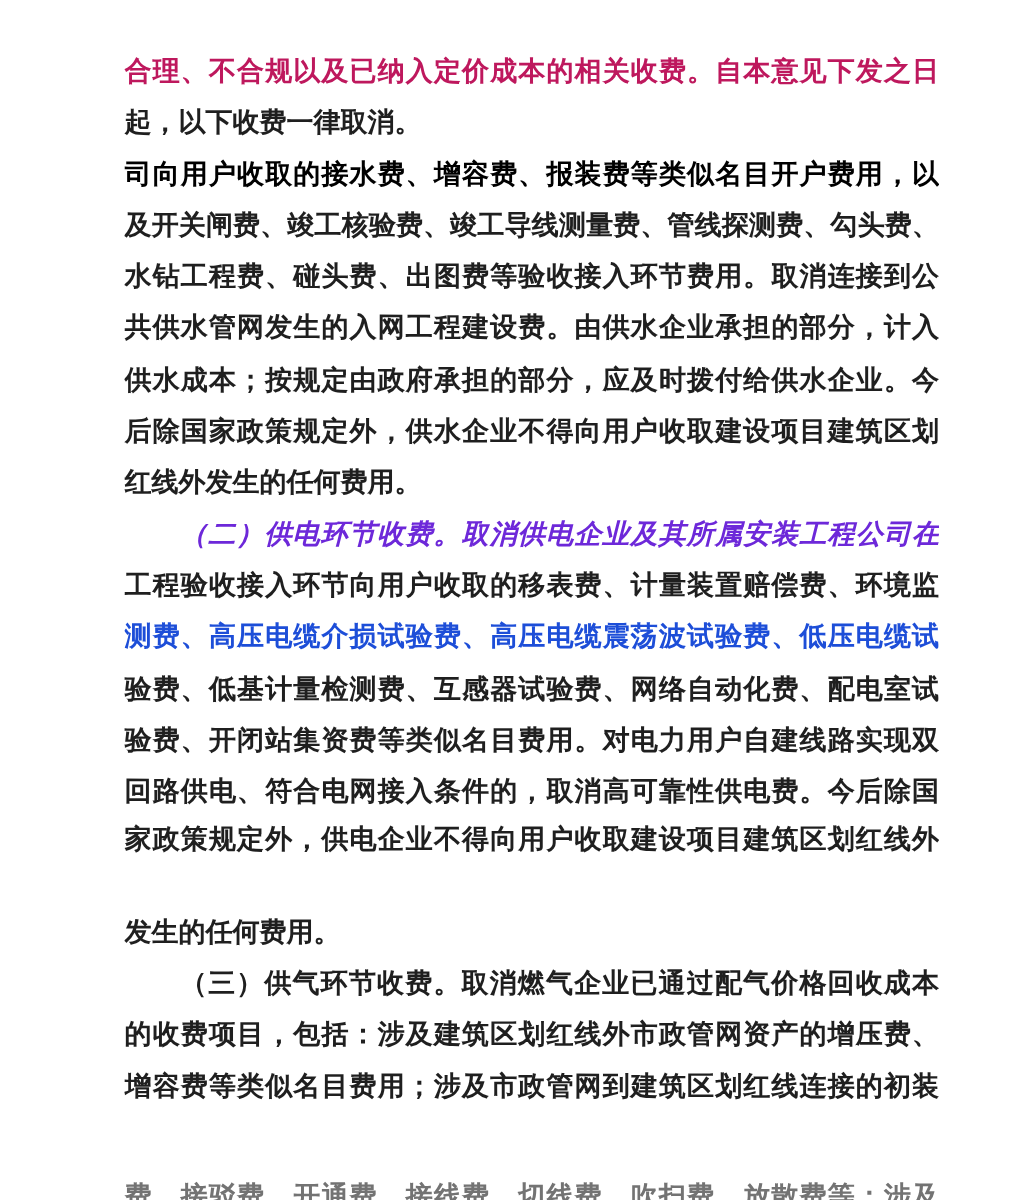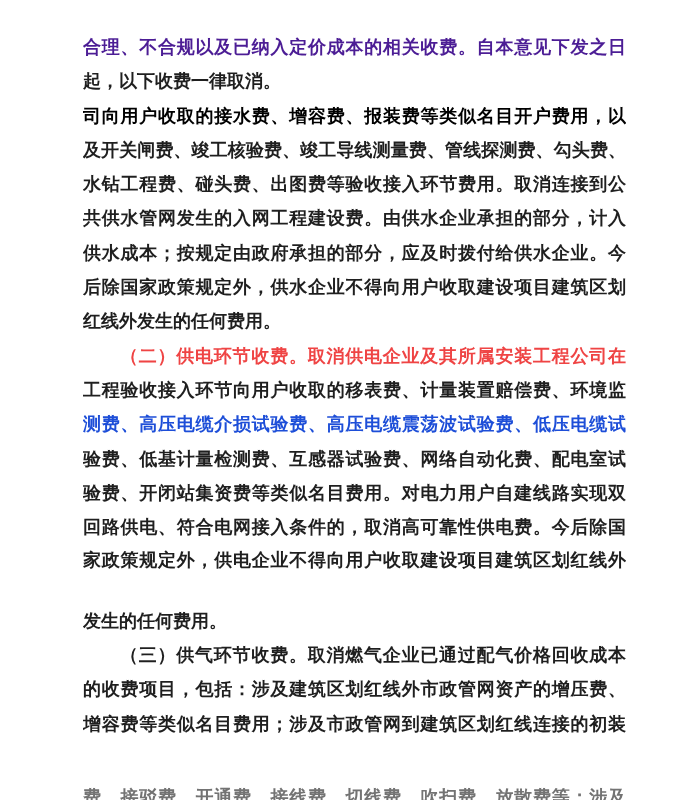--- a/index.html
+++ b/index.html
@@ -37,30 +37,30 @@
   }
   .line.para-end {
     text-align: left;
     text-align-last: left;
   }
 </style>
 </head>
 <body>
 
 <div class="page" style="background: rgb(255, 255, 255);">
-    <div class="line" style="color: #4c1d95;">合理、不合规以及已纳入定价成本的相关收费。自本意见下发之日</div>
+    <div class="line" style="color: #be185d;">合理、不合规以及已纳入定价成本的相关收费。自本意见下发之日</div>
     <div class="line para-end" style="color: rgb(31, 31, 31);">起，以下收费一律取消。</div>
     <div class="line" style="color: #000000;">司向用户收取的接水费、增容费、报装费等类似名目开户费用，以</div>
     <div class="line" style="color: rgb(31, 31, 31);">及开关闸费、竣工核验费、竣工导线测量费、管线探测费、勾头费、</div>
     <div class="line" style="color: rgb(31, 31, 31);">水钻工程费、碰头费、出图费等验收接入环节费用。取消连接到公</div>
     <div class="line" style="color: rgb(31, 31, 31);">共供水管网发生的入网工程建设费。由供水企业承担的部分，计入</div>
     <div class="line" style="color: rgb(31, 31, 31);">供水成本；按规定由政府承担的部分，应及时拨付给供水企业。今</div>
     <div class="line" style="color: rgb(31, 31, 31);">后除国家政策规定外，供水企业不得向用户收取建设项目建筑区划</div>
     <div class="line para-end" style="color: rgb(31, 31, 31);">红线外发生的任何费用。</div>
-    <div class="line indent" style="color: #ef4444;">（二）供电环节收费。取消供电企业及其所属安装工程公司在</div>
+    <div class="line indent" style="color: #6d28d9; font-style: italic;">（二）供电环节收费。取消供电企业及其所属安装工程公司在</div>
     <div class="line" style="color: rgb(31, 31, 31);">工程验收接入环节向用户收取的移表费、计量装置赔偿费、环境监</div>
     <div class="line" style="color: #1d4ed8;">测费、高压电缆介损试验费、高压电缆震荡波试验费、低压电缆试</div>
     <div class="line" style="color: rgb(31, 31, 31);">验费、低基计量检测费、互感器试验费、网络自动化费、配电室试</div>
     <div class="line" style="color: rgb(31, 31, 31);">验费、开闭站集资费等类似名目费用。对电力用户自建线路实现双</div>
     <div class="line" style="color: rgb(31, 31, 31);">回路供电、符合电网接入条件的，取消高可靠性供电费。今后除国</div>
     <div class="line" style="color: rgb(31, 31, 31); font-family: Liberation Mono, monospace;">家政策规定外，供电企业不得向用户收取建设项目建筑区划红线外</div>
     <div class="line para-end" style="color: rgb(31, 31, 31); margin-top: 25px;">发生的任何费用。</div>
     <div class="line indent" style="color: rgb(31, 31, 31);">（三）供气环节收费。取消燃气企业已通过配气价格回收成本</div>
     <div class="line" style="color: rgb(31, 31, 31);">的收费项目，包括：涉及建筑区划红线外市政管网资产的增压费、</div>
     <div class="line" style="color: rgb(31, 31, 31);">增容费等类似名目费用；涉及市政管网到建筑区划红线连接的初装</div>

